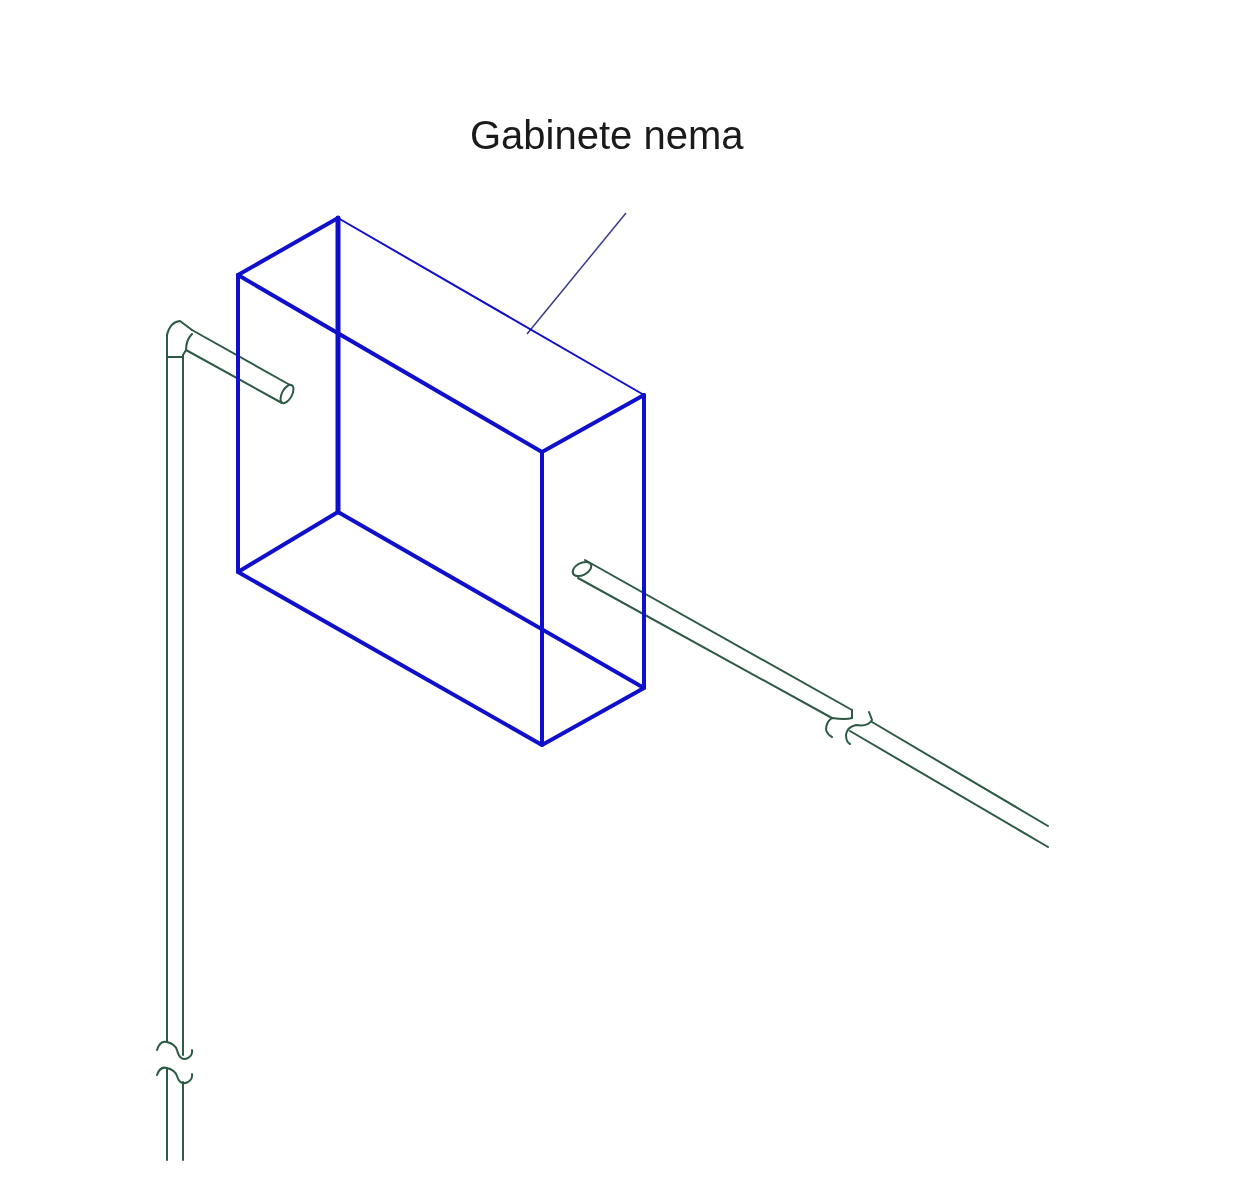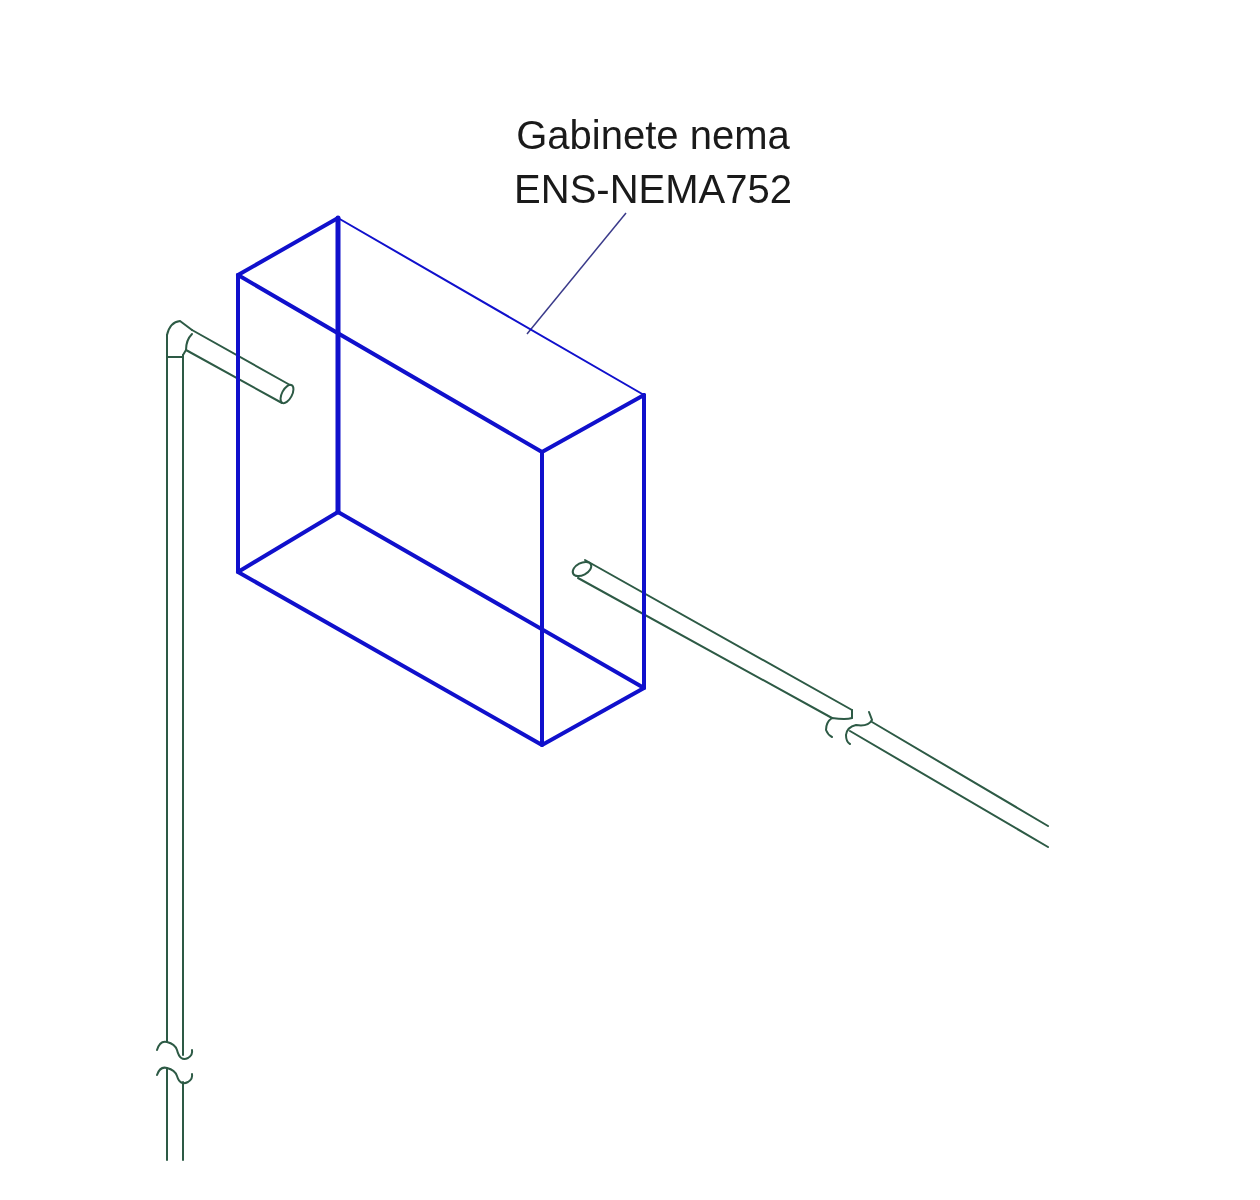--- a/index.html
+++ b/index.html
@@ -1,19 +1,19 @@
 <!DOCTYPE html>
 <html><head>
   <meta charset="utf-8">
   <style>
     html, body { margin: 0; padding: 0; background: #ffffff; }
     body { width: 1260px; height: 1200px; position: relative; overflow: hidden;
            font-family: "Liberation Sans", sans-serif; }
     #canvas { position: absolute; left: 0; top: 0; width: 1260px; height: 1200px; }
-    .label { position: absolute; left: 470px; top: 108px; width: 366px; text-align: center;
+    .label { position: absolute; left: 470px; top: 108px; width: 366px; text-align: left;
              color: #1a1a1a; font-size: 40px; line-height: 54px; }
     .label div { white-space: nowrap; }
   </style>
 </head>
 <body>
 
 <svg id="canvas" viewBox="0 0 1260 1200" xmlns="http://www.w3.org/2000/svg">
 
   <g stroke="#2d5a45" stroke-width="2" fill="none" stroke-linecap="round">
 
@@ -60,14 +60,13 @@
     <line x1="338" y1="218" x2="338" y2="512" stroke-width="5"></line>
     <line x1="542" y1="452" x2="542" y2="745"></line>
     <line x1="644" y1="395" x2="644" y2="688"></line>
 
     <polyline points="238,572 338,512 644,688 542,745 238,572"></polyline>
   </g>
 </svg>
 
 <div class="label">
   <div>Gabinete nema</div>
-  <div>ENS-NEMA752</div>
 </div>
 
 </body></html>

